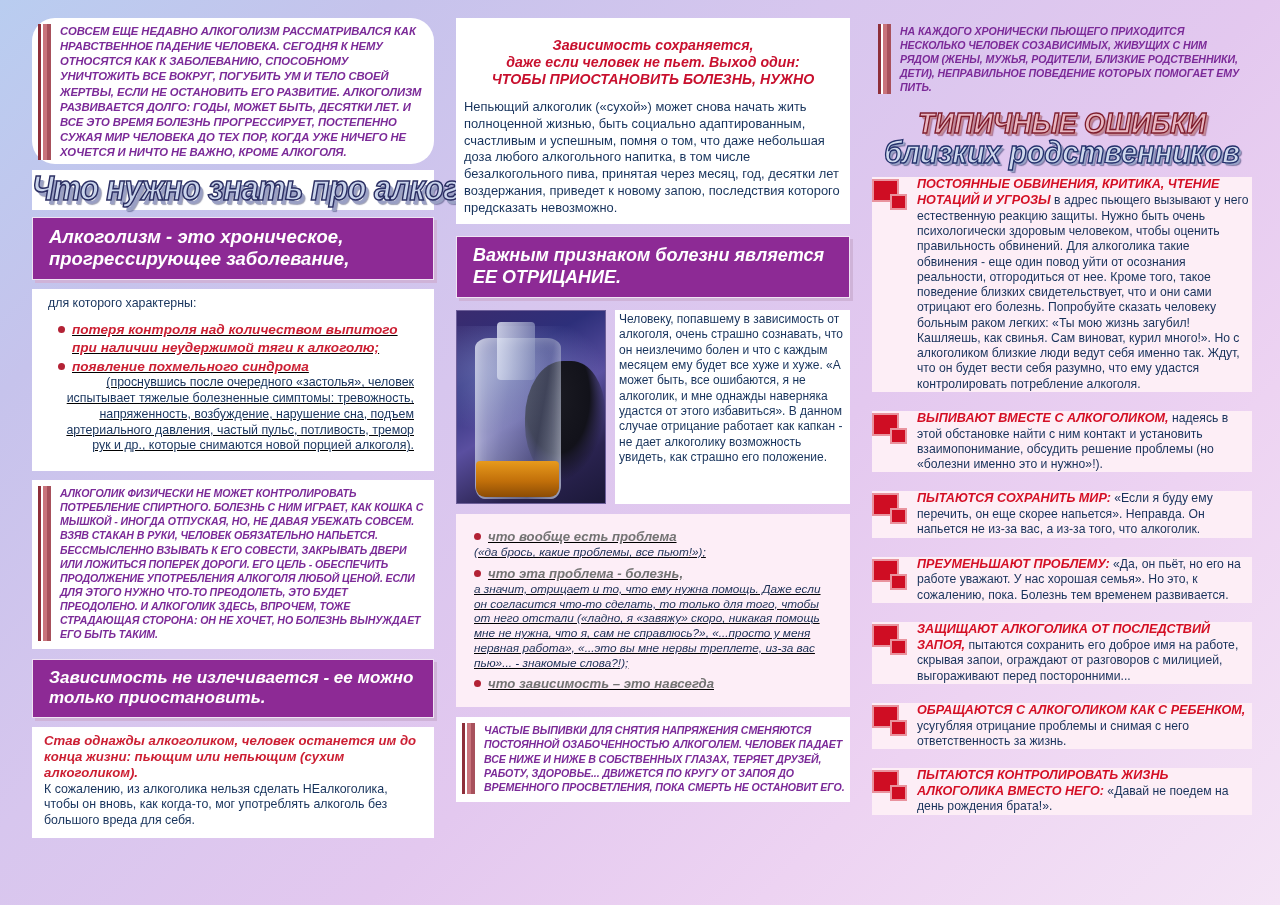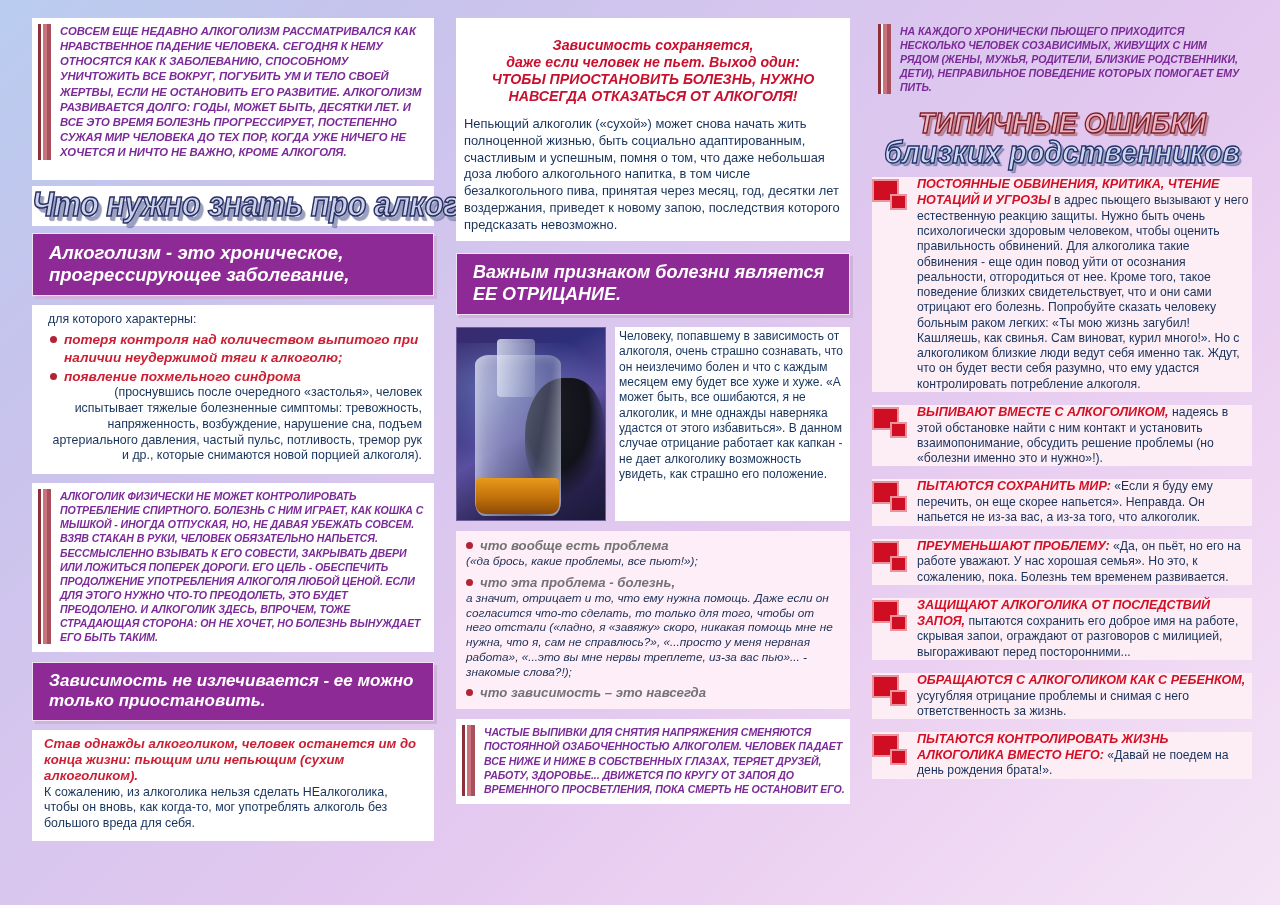--- a/index.html
+++ b/index.html
@@ -105,21 +105,21 @@
   }
 
   
   .body-text{
     color:#17335c;
     font-size:12.4px;
     line-height:1.27;
   }
 
   
-  ul.blist{margin:0;padding:0;list-style:none;}
+  ul.blist{margin:8px;padding:0;list-style:none;text-decoration:underline;}
   ul.blist>li{position:relative;padding-left:16px;margin:0 0 1px 0;}
   ul.blist>li:before{
     content:"";position:absolute;left:2px;top:6px;
     width:7px;height:7px;border-radius:50%;
     background:#b32235;
   }
   .red-it{
     color:#cc1f33;font-weight:bold;font-style:italic;
     font-size:13.6px;line-height:1.2;
   }
@@ -174,21 +174,21 @@
     background:linear-gradient(180deg,#e79a1c 0%, #c2700a 55%, #8c4c05 100%);
     border-radius:4px 4px 9px 9px;
   }
 
   
   .err{
     display:flex;
     align-items:flex-start;
     gap:7px;
     background:#fdeef6;
-    margin-bottom:13px;
+    margin-bottom:19px;
   }
   .err-ico{
     flex:0 0 auto;
     width:38px;height:34px;
     position:relative;
     margin-top:2px;
   }
   .sq-big{
     position:absolute;left:0;top:0;width:27px;height:23px;
     background:#cf0d23;
@@ -208,21 +208,21 @@
   }
   .err-wrap{background:#fdeef6;}
 </style>
 </head>
 <body>
 
 <div class="page">
 
   <div class="col col-left">
 
-    <div class="stripe-box" style="padding:6px 10px 20px 6px;">
+    <div class="stripe-box" style="padding:6px 10px 4px 6px;border-radius:23px;">
       <div class="stripe"></div>
       <div class="stripe-inner caps-purple">СОВСЕМ ЕЩЕ НЕДАВНО АЛКОГОЛИЗМ РАССМАТРИВАЛСЯ КАК НРАВСТВЕННОЕ ПАДЕНИЕ ЧЕЛОВЕКА. СЕГОДНЯ К НЕМУ ОТНОСЯТСЯ КАК К ЗАБОЛЕВАНИЮ, СПОСОБНОМУ УНИЧТОЖИТЬ ВСЕ ВОКРУГ, ПОГУБИТЬ УМ И ТЕЛО СВОЕЙ ЖЕРТВЫ, ЕСЛИ НЕ ОСТАНОВИТЬ ЕГО РАЗВИТИЕ. АЛКОГОЛИЗМ РАЗВИВАЕТСЯ ДОЛГО: ГОДЫ, МОЖЕТ БЫТЬ, ДЕСЯТКИ ЛЕТ. И ВСЕ ЭТО ВРЕМЯ БОЛЕЗНЬ ПРОГРЕССИРУЕТ, ПОСТЕПЕННО СУЖАЯ МИР ЧЕЛОВЕКА ДО ТЕХ ПОР, КОГДА УЖЕ НИЧЕГО НЕ ХОЧЕТСЯ И НИЧТО НЕ ВАЖНО, КРОМЕ АЛКОГОЛЯ.</div>
     </div>
 
     <div style="height:6px;"></div>
     <div class="panel" style="padding:3px 0 6px 0;">
       <div class="wordart wa-blue">Что нужно знать про алкоголизм?</div>
     </div>
 
     <div style="height:7px;"></div>
@@ -257,21 +257,20 @@
       <div class="body-text" style="margin-top:1px;">К сожалению, из алкоголика нельзя сделать НЕалкоголика, чтобы он вновь, как когда-то, мог употреблять алкоголь без большого вреда для себя.</div>
     </div>
   </div>
 
   <div class="col col-mid">
 
     <div class="panel" style="padding:19px 8px 7px 8px;">
       <div class="mid-head">Зависимость сохраняется,</div>
       <div class="mid-head">даже если человек не пьет. Выход один:</div>
       <div class="mid-head cap">ЧТОБЫ ПРИОСТАНОВИТЬ БОЛЕЗНЬ, НУЖНО</div>
-      <div class="mid-head cap">НАВСЕГДА ОТКАЗАТЬСЯ ОТ АЛКОГОЛЯ!</div>
     </div>
 
     <div class="panel" style="padding:4px 8px 8px 8px;">
       <div class="body-text" style="font-size:12.9px;line-height:1.3;">Непьющий алкоголик («сухой») может снова начать жить полноценной жизнью, быть социально адаптированным, счастливым и успешным, помня о том, что даже небольшая доза любого алкогольного напитка, в том числе безалкогольного пива, принятая через месяц, год, десятки лет воздержания, приведет к новому запою, последствия которого предсказать невозможно.</div>
     </div>
 
     <div style="height:12px;"></div>
     <div class="banner" style="font-size:18px;">Важным признаком болезни является ЕЕ ОТРИЦАНИЕ.</div>
 
     <div style="height:12px;"></div>

